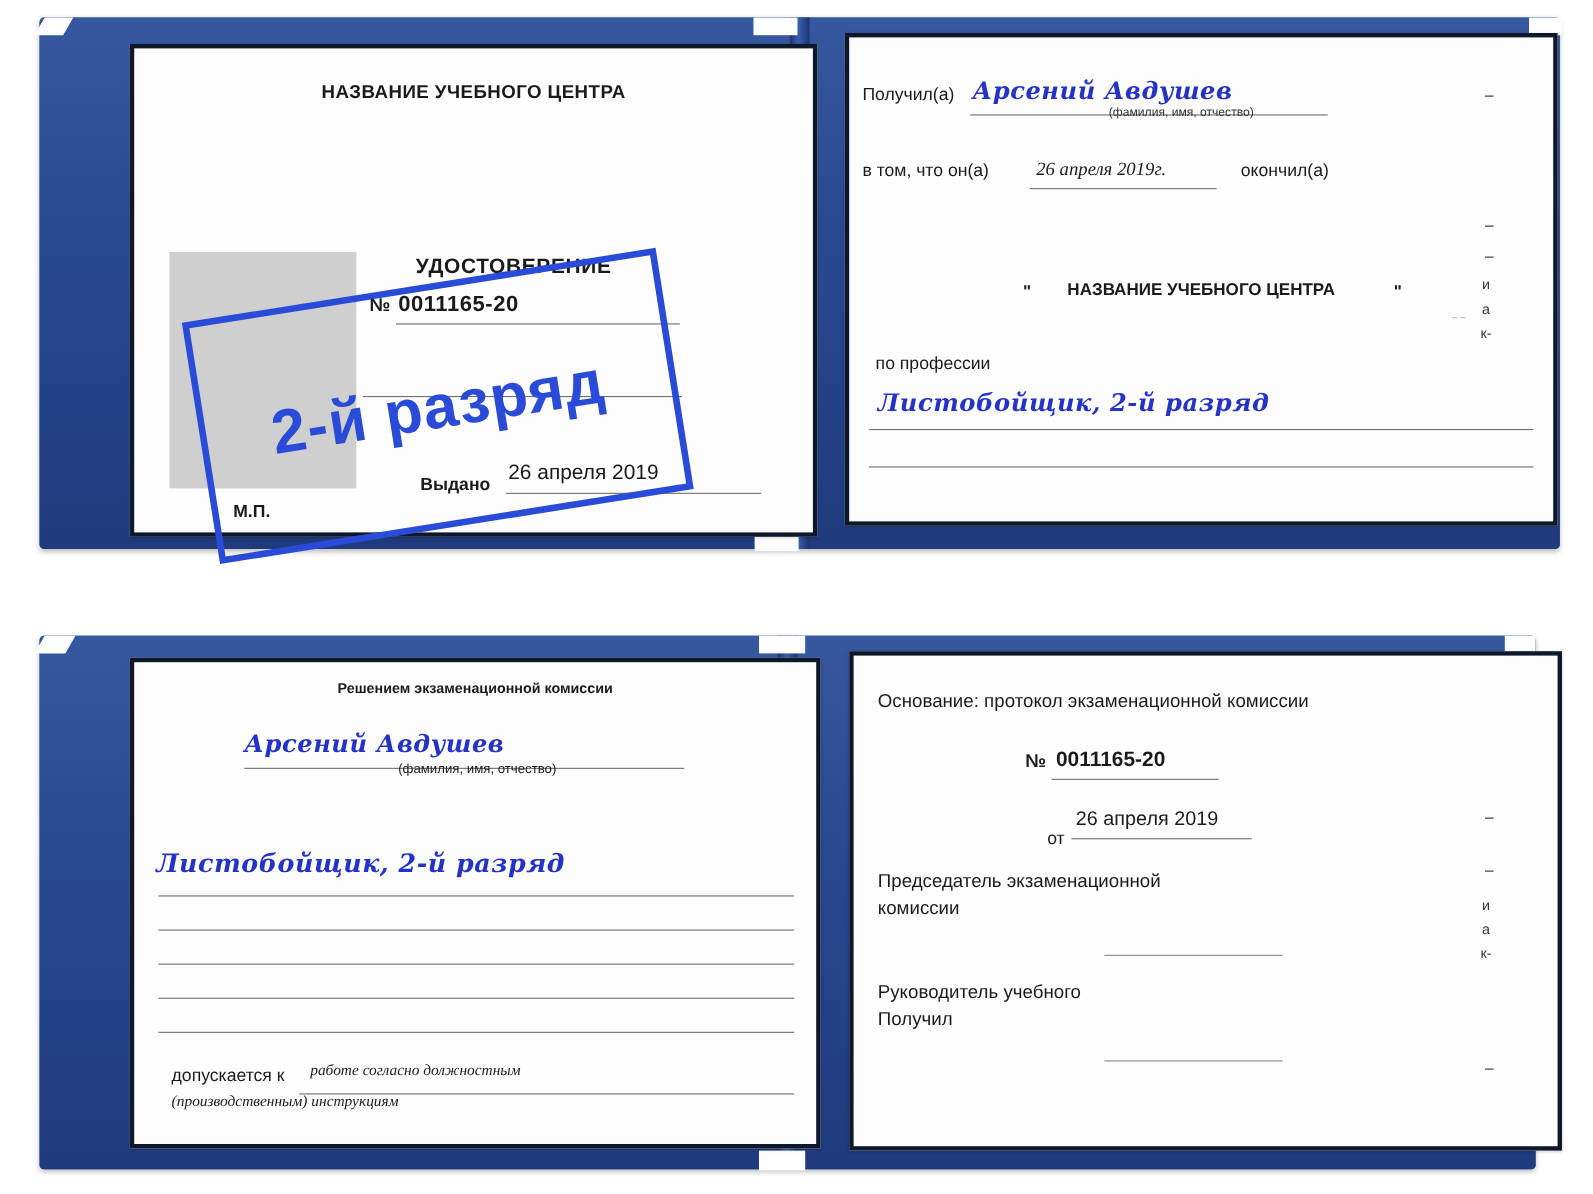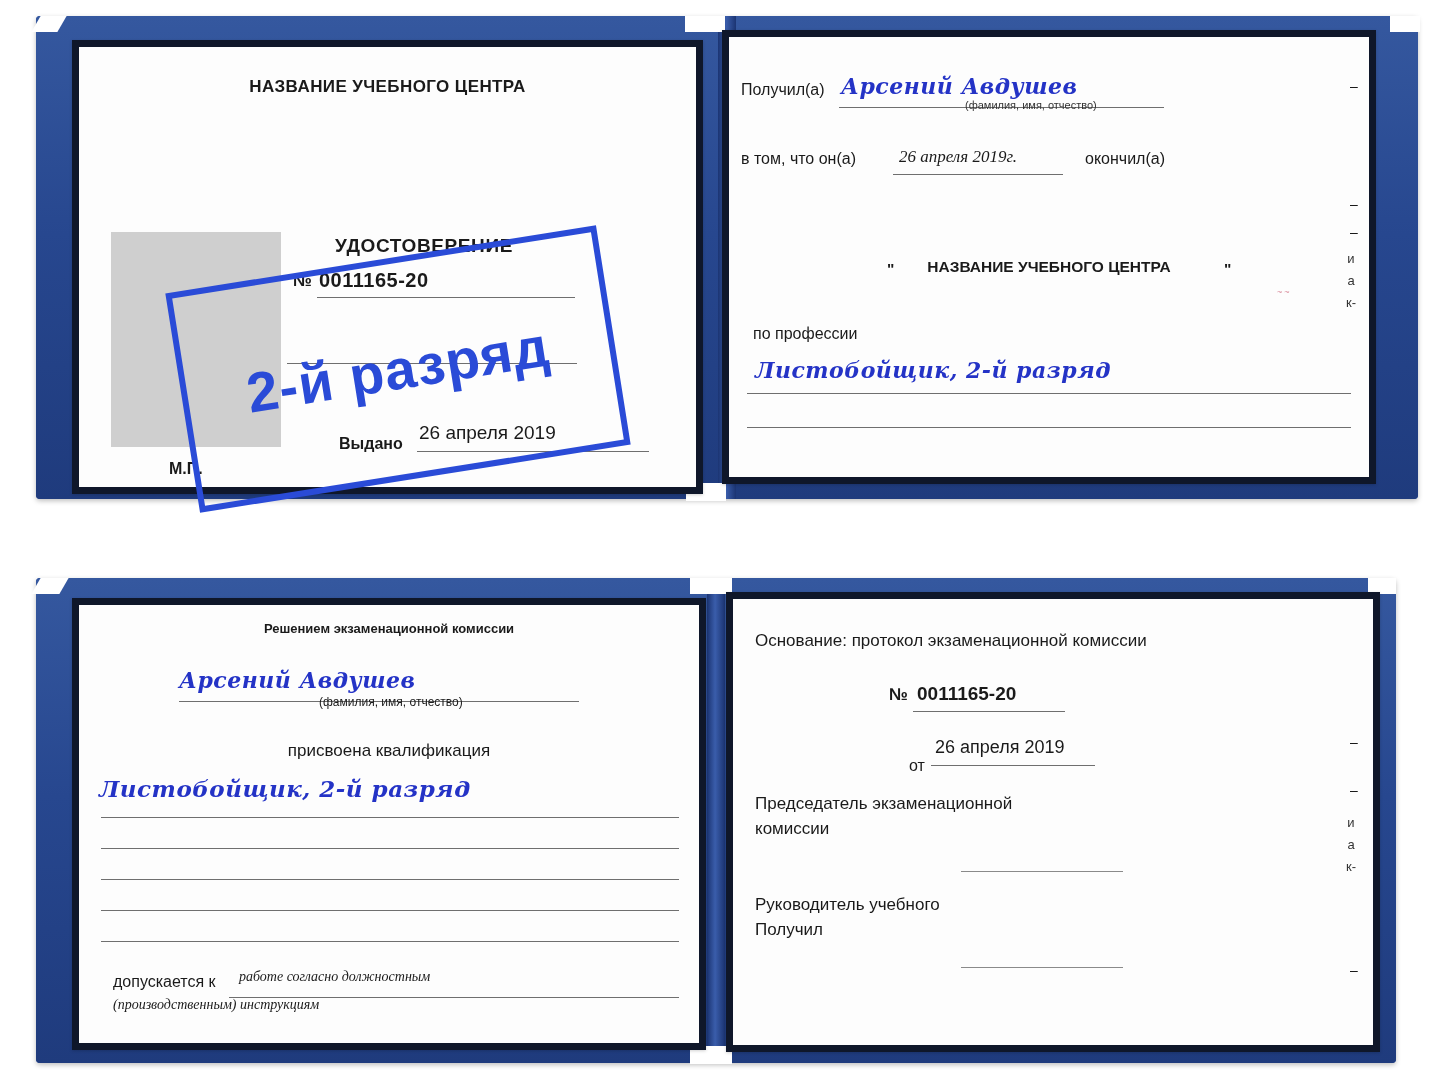--- a/index.html
+++ b/index.html
@@ -35,22 +35,23 @@
     top: 0;
     bottom: 0;
     left: 50%;
     width: 18px;
     margin-left: -9px;
     background: linear-gradient(90deg, #1b3472, #3a5dab 45%, #1b3472);
   }
   .page-left, .page-right {
     position: absolute;
     background: #fdfdfd;
-    border: 7px solid #0f172a;
+    border: 4px solid #0f172a;
     box-shadow: 0 1px 3px rgba(0,0,0,.18);
+    margin-left: 46px;
   }
 
   
   .t {
     position: absolute;
     white-space: pre;
     color: #1a1a1a;
   }
   .b { font-weight: bold; }
   .center { text-align: center; }
@@ -191,21 +192,20 @@
   <div class="corner-notch" style="left:1368px; top:578px; width:28px; height:16px;"></div>
   <div class="corner-notch" style="left:690px; top:1046px; width:42px; height:18px;"></div>
 
   <div class="page-left" style="left:72px; top:598px; width:620px; height:438px;">
     <div class="t b center" style="left:0; top:16px; width:620px; font-size:13px;">Решением экзаменационной комиссии</div>
 
     <div class="t hand" style="left:100px; top:62px; font-size:22px;">Арсений Авдушев</div>
     <div class="line" style="left:100px; top:96px; width:400px;"></div>
     <div class="t" style="left:240px; top:90px; font-size:12px;">(фамилия, имя, отчество)</div>
 
-    <div class="t center" style="left:0; top:136px; width:620px; font-size:17px;">присвоена квалификация</div>
 
     <div class="t hand" style="left:20px; top:170px; font-size:23px;">Листобойщик, 2-й разряд</div>
 
     <div class="line" style="left:22px; top:212px; width:578px;"></div>
     <div class="line" style="left:22px; top:243px; width:578px;"></div>
     <div class="line" style="left:22px; top:274px; width:578px;"></div>
     <div class="line" style="left:22px; top:305px; width:578px;"></div>
     <div class="line" style="left:22px; top:336px; width:578px;"></div>
 
     <div class="t" style="left:34px; top:368px; font-size:16px;">допускается к</div>

